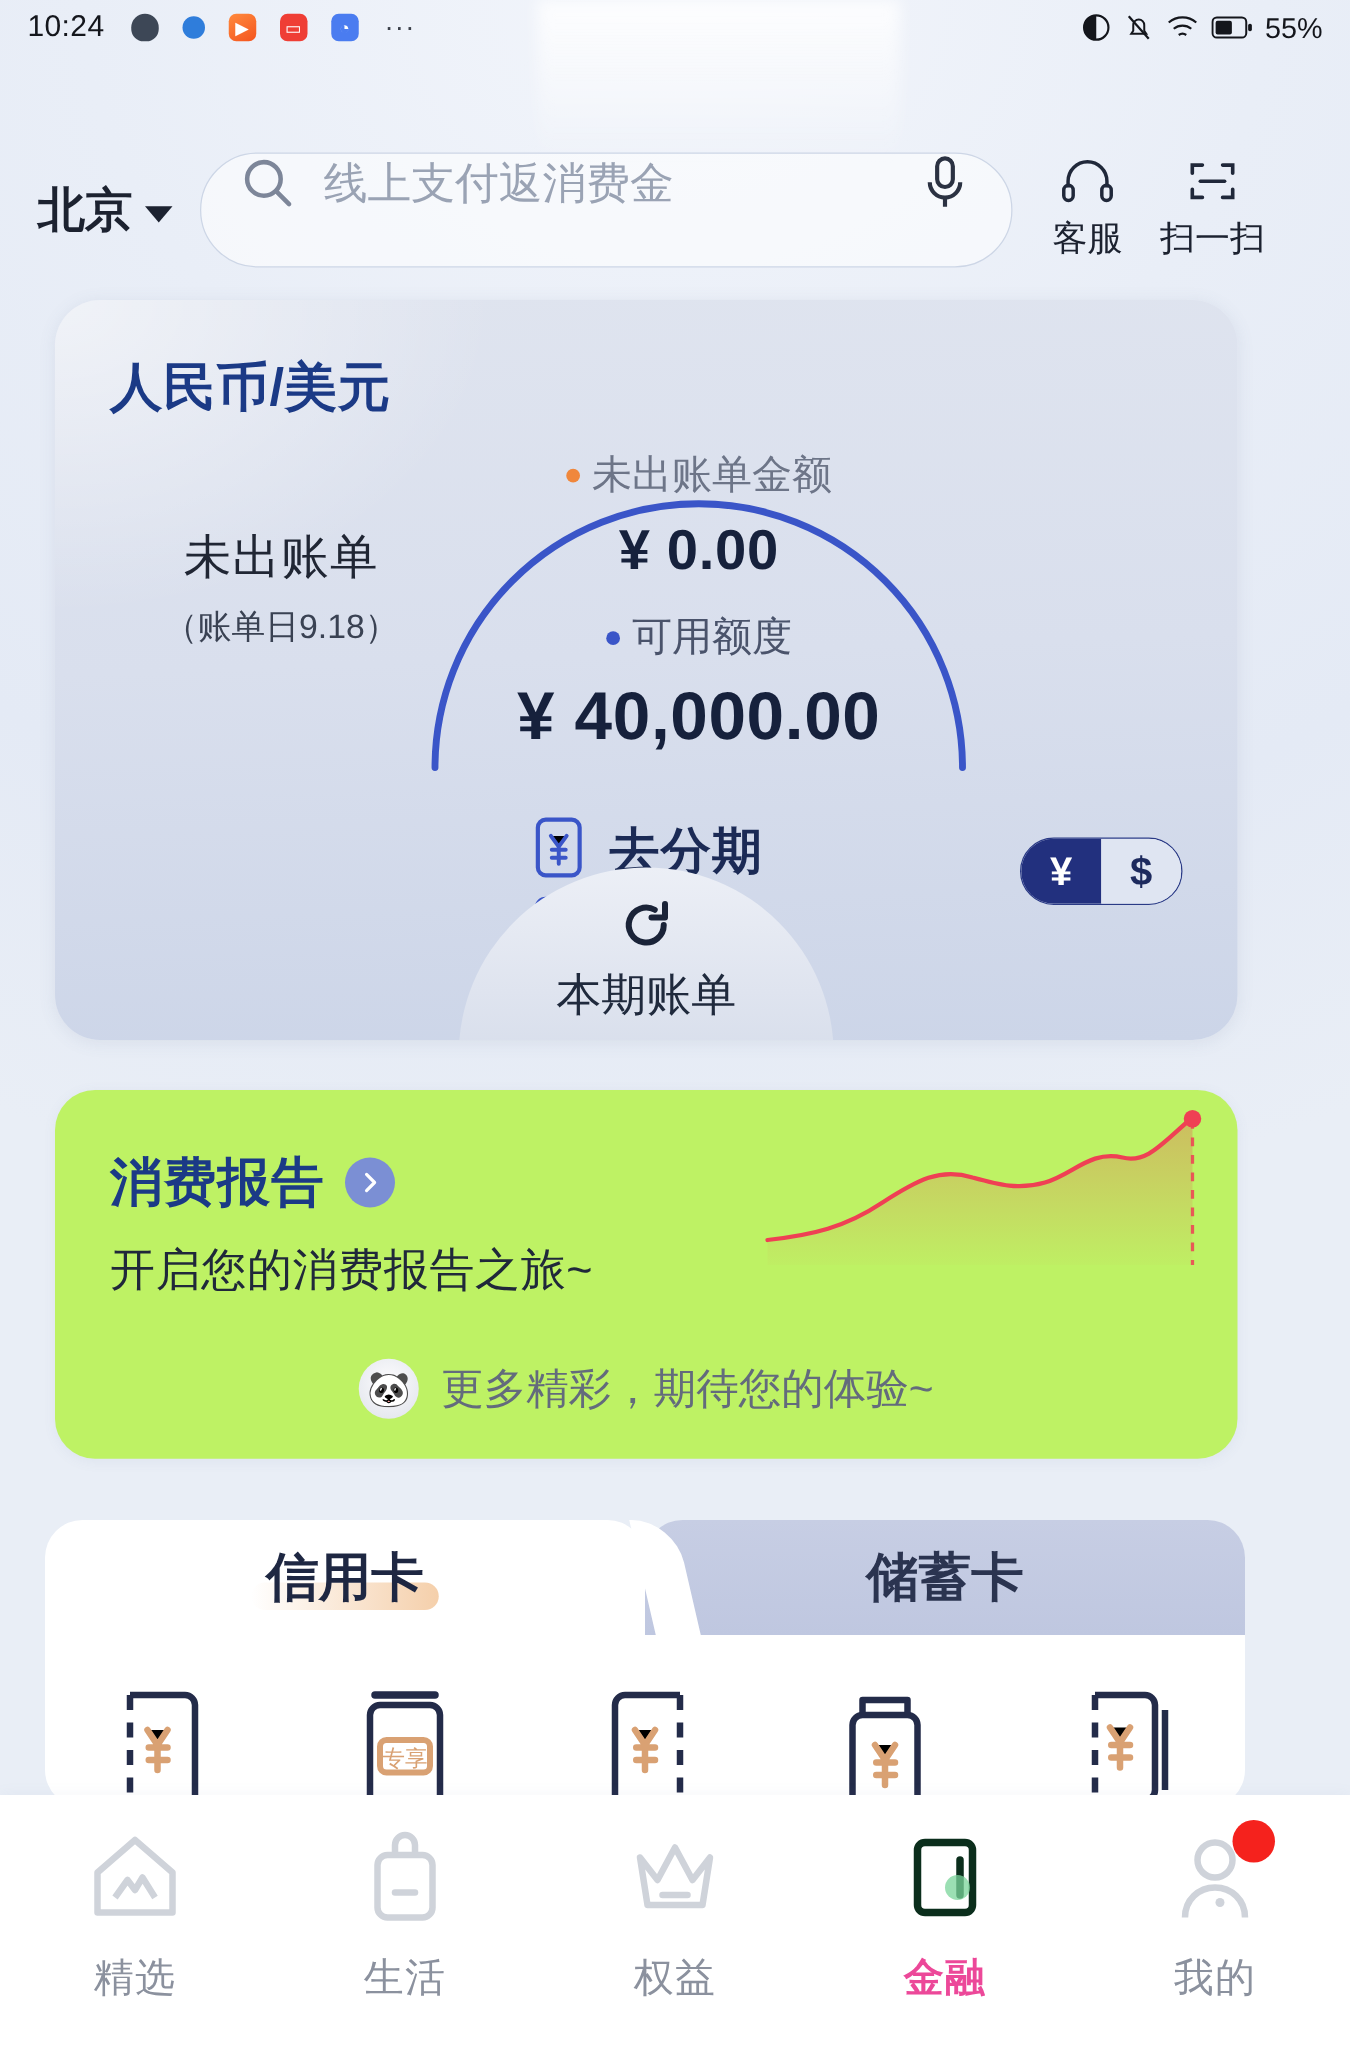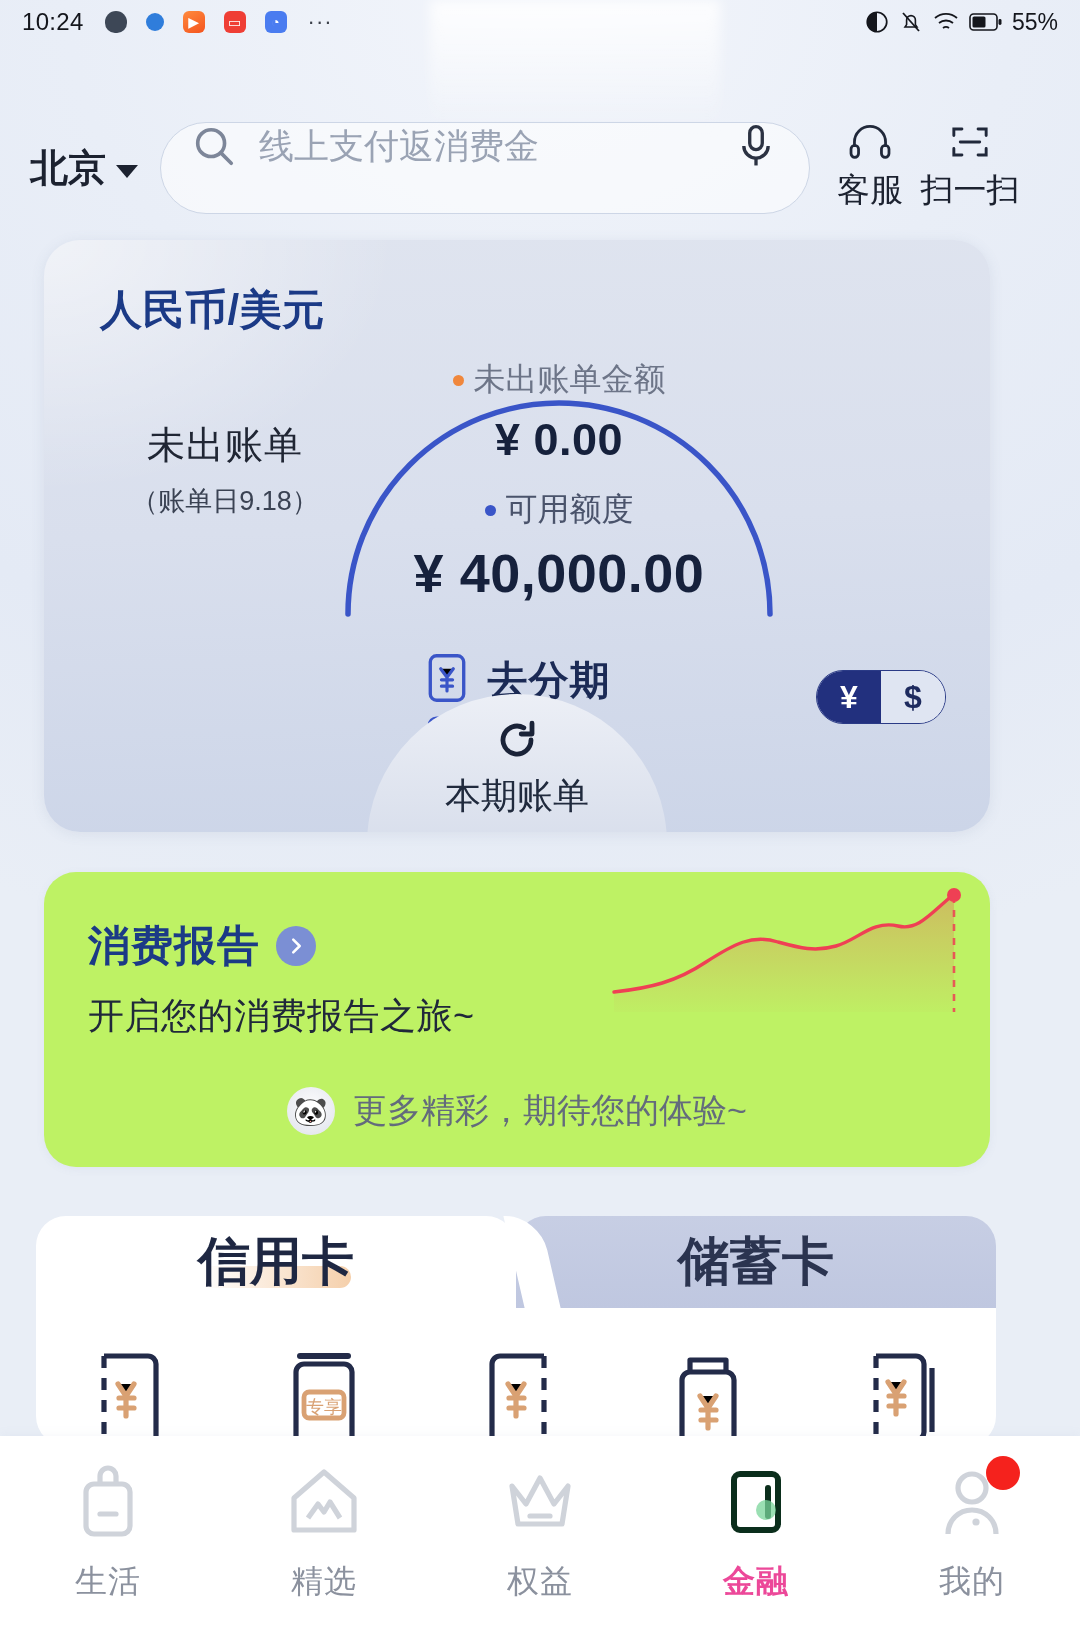--- a/index.html
+++ b/index.html
@@ -62,38 +62,38 @@
     max-width:650px;
   }
   .searchbox .mag{ flex:0 0 auto; }
   .search-ph{
     margin-left:22px; font-size:35px; color:#9aa3b4; flex:1; white-space:nowrap; overflow:hidden;
   }
   .topaction{
     display:flex; flex-direction:column; align-items:center; gap:4px;
     width:100px; color:#1c2230;
   }
-  .topaction .lbl{ font-size:33px; font-weight:500; white-space:nowrap;}
+  .topaction .lbl{ font-size:28px; font-weight:500; white-space:nowrap;}
   .topactions{ display:flex; margin-left:10px; }
 
   
   .cardpanel{
     position:absolute; left:44px; top:240px; width:946px; height:592px;
     border-radius:36px;
     background:linear-gradient(178deg,#dfe4ef 0%,#d9dfed 48%,#ccd5e8 100%);
     overflow:hidden; z-index:20;
     box-shadow:0 2px 14px rgba(90,105,140,.10);
   }
   .cardpanel:before{
     content:""; position:absolute; left:0; top:0; width:420px; height:300px;
     background:radial-gradient(120% 120% at 0% 0%, rgba(255,255,255,.55), rgba(255,255,255,0) 70%);
   }
   .cp-title{
     position:absolute; left:44px; top:42px;
-    font-size:42px; font-weight:700; color:#1b3a86; letter-spacing:.5px;margin-left:12px;
+    font-size:42px; font-weight:700; color:#1b3a86; letter-spacing:.5px;
   }
   .cp-left{
     position:absolute; left:56px; top:180px; width:250px; text-align:center;
   }
   .cp-left .l1{ font-size:38px; font-weight:500; color:#202634; letter-spacing:1px;}
   .cp-left .l2{ font-size:27px; color:#3a4253; margin-top:12px;}
 
   
   .gauge{
     position:absolute; left:290px; top:72px; width:450px; height:308px;
@@ -175,21 +175,21 @@
   }
   .rp-foot .t{ font-size:34px; color:#636b7c; }
 
   
   .cardlist{
     position:absolute; left:36px; top:1216px; width:960px; height:230px; z-index:16;
   }
   .tabs{ position:absolute; left:0; top:0; width:960px; height:92px; display:flex; }
   .tab{
     flex:1; display:flex; align-items:center; justify-content:center;
-    font-size:52px; font-weight:700; position:relative;
+    font-size:42px; font-weight:700; position:relative;
   }
   .tab.active{
     background:#fff; color:#1e2742;
     border-radius:30px 30px 0 0;
     z-index:3;
   }
   .tab.active:after{
     content:""; position:absolute; right:-34px; top:0; width:36px; height:92px;
     background:#fff;
     border-radius:0 34px 0 0;
@@ -475,35 +475,35 @@
         </svg>
       </div>
     </div>
   </div>
 </div>
 
 <div class="bottomnav">
   <div class="nav">
     <span>
       <svg width="80" height="80" viewBox="0 0 40 40">
+          <path d="M20 5L5 18v16h30V18z" fill="none" stroke="#cfd3da" stroke-width="2.6" stroke-linejoin="round"></path>
+          <path d="M12 28l5-7 3 4 3-5 5 8" fill="none" stroke="#cfd3da" stroke-width="2.6" stroke-linejoin="round"></path>
+        </svg>
+    </span>
+    <span class="lbl">精选</span>
+  </div>
+  <div class="nav">
+    <span>
+      <svg width="80" height="80" viewBox="0 0 40 40">
           <rect x="9" y="11" width="22" height="25" rx="4" fill="none" stroke="#cfd3da" stroke-width="2.6"></rect>
           <path d="M16 11V7a4 4 0 018 0v4" fill="none" stroke="#cfd3da" stroke-width="2.6"></path>
           <path d="M16 26h8" stroke="#cfd3da" stroke-width="2.6" stroke-linecap="round"></path>
         </svg>
     </span>
     <span class="lbl">生活</span>
-  </div>
-  <div class="nav">
-    <span>
-      <svg width="80" height="80" viewBox="0 0 40 40">
-          <path d="M20 5L5 18v16h30V18z" fill="none" stroke="#cfd3da" stroke-width="2.6" stroke-linejoin="round"></path>
-          <path d="M12 28l5-7 3 4 3-5 5 8" fill="none" stroke="#cfd3da" stroke-width="2.6" stroke-linejoin="round"></path>
-        </svg>
-    </span>
-    <span class="lbl">精选</span>
   </div>
   <div class="nav">
     <span>
       <svg width="80" height="80" viewBox="0 0 40 40">
           <path d="M6 12l7 9 7-13 7 13 7-9-3 19H9z" fill="none" stroke="#cfd3da" stroke-width="2.6" stroke-linejoin="round"></path>
           <path d="M15 27h10" stroke="#cfd3da" stroke-width="2.6" stroke-linecap="round"></path>
         </svg>
     </span>
     <span class="lbl">权益</span>
   </div>

